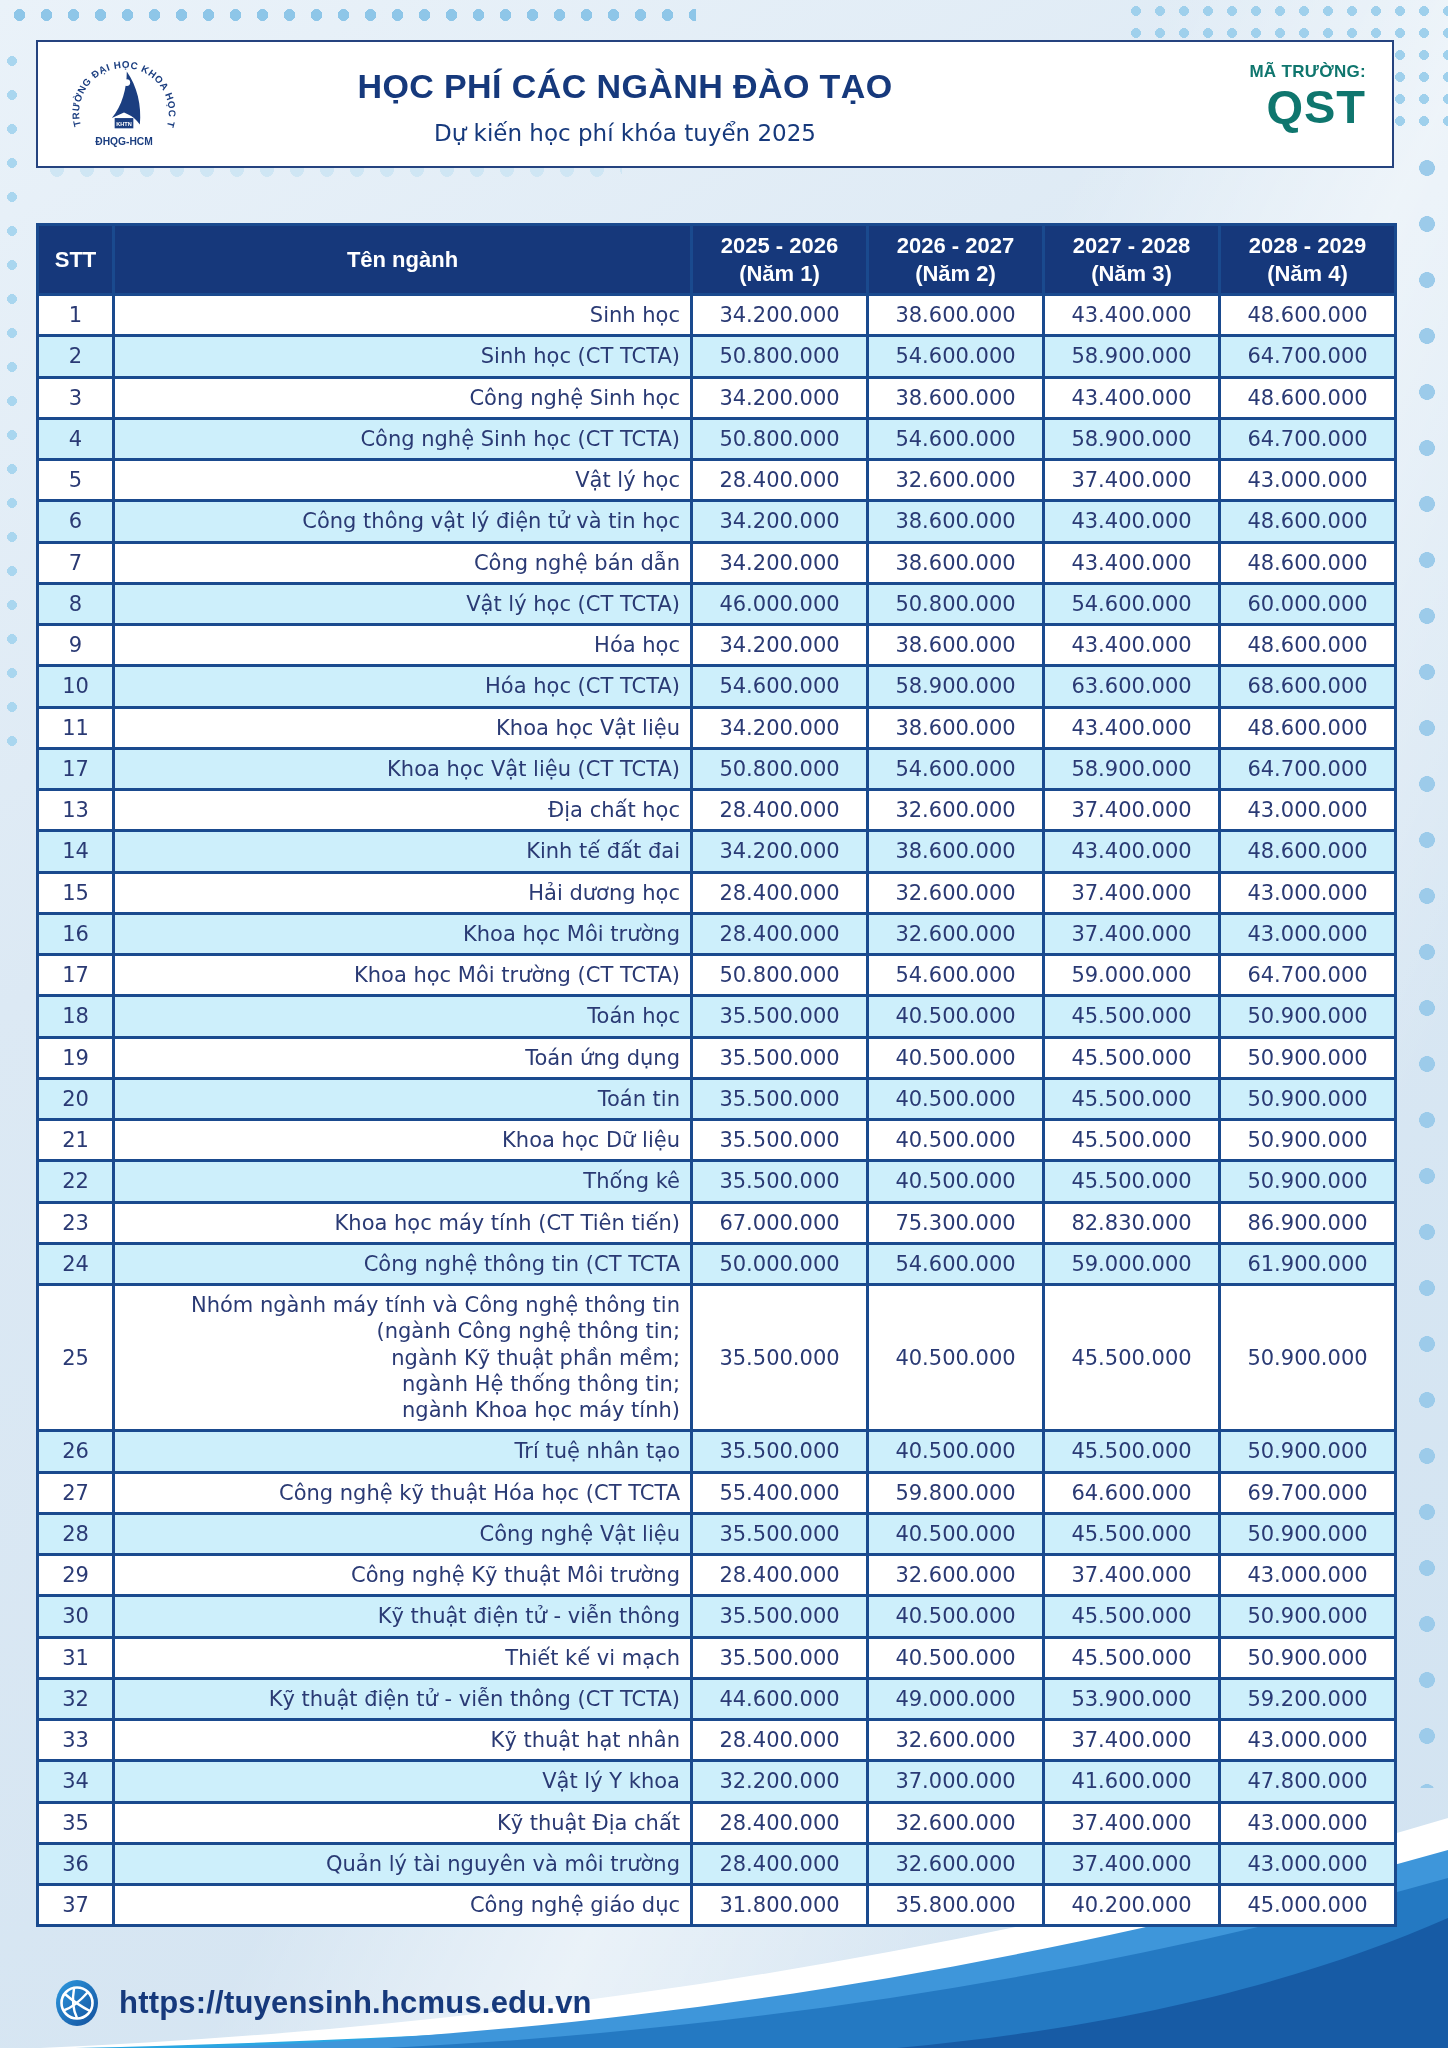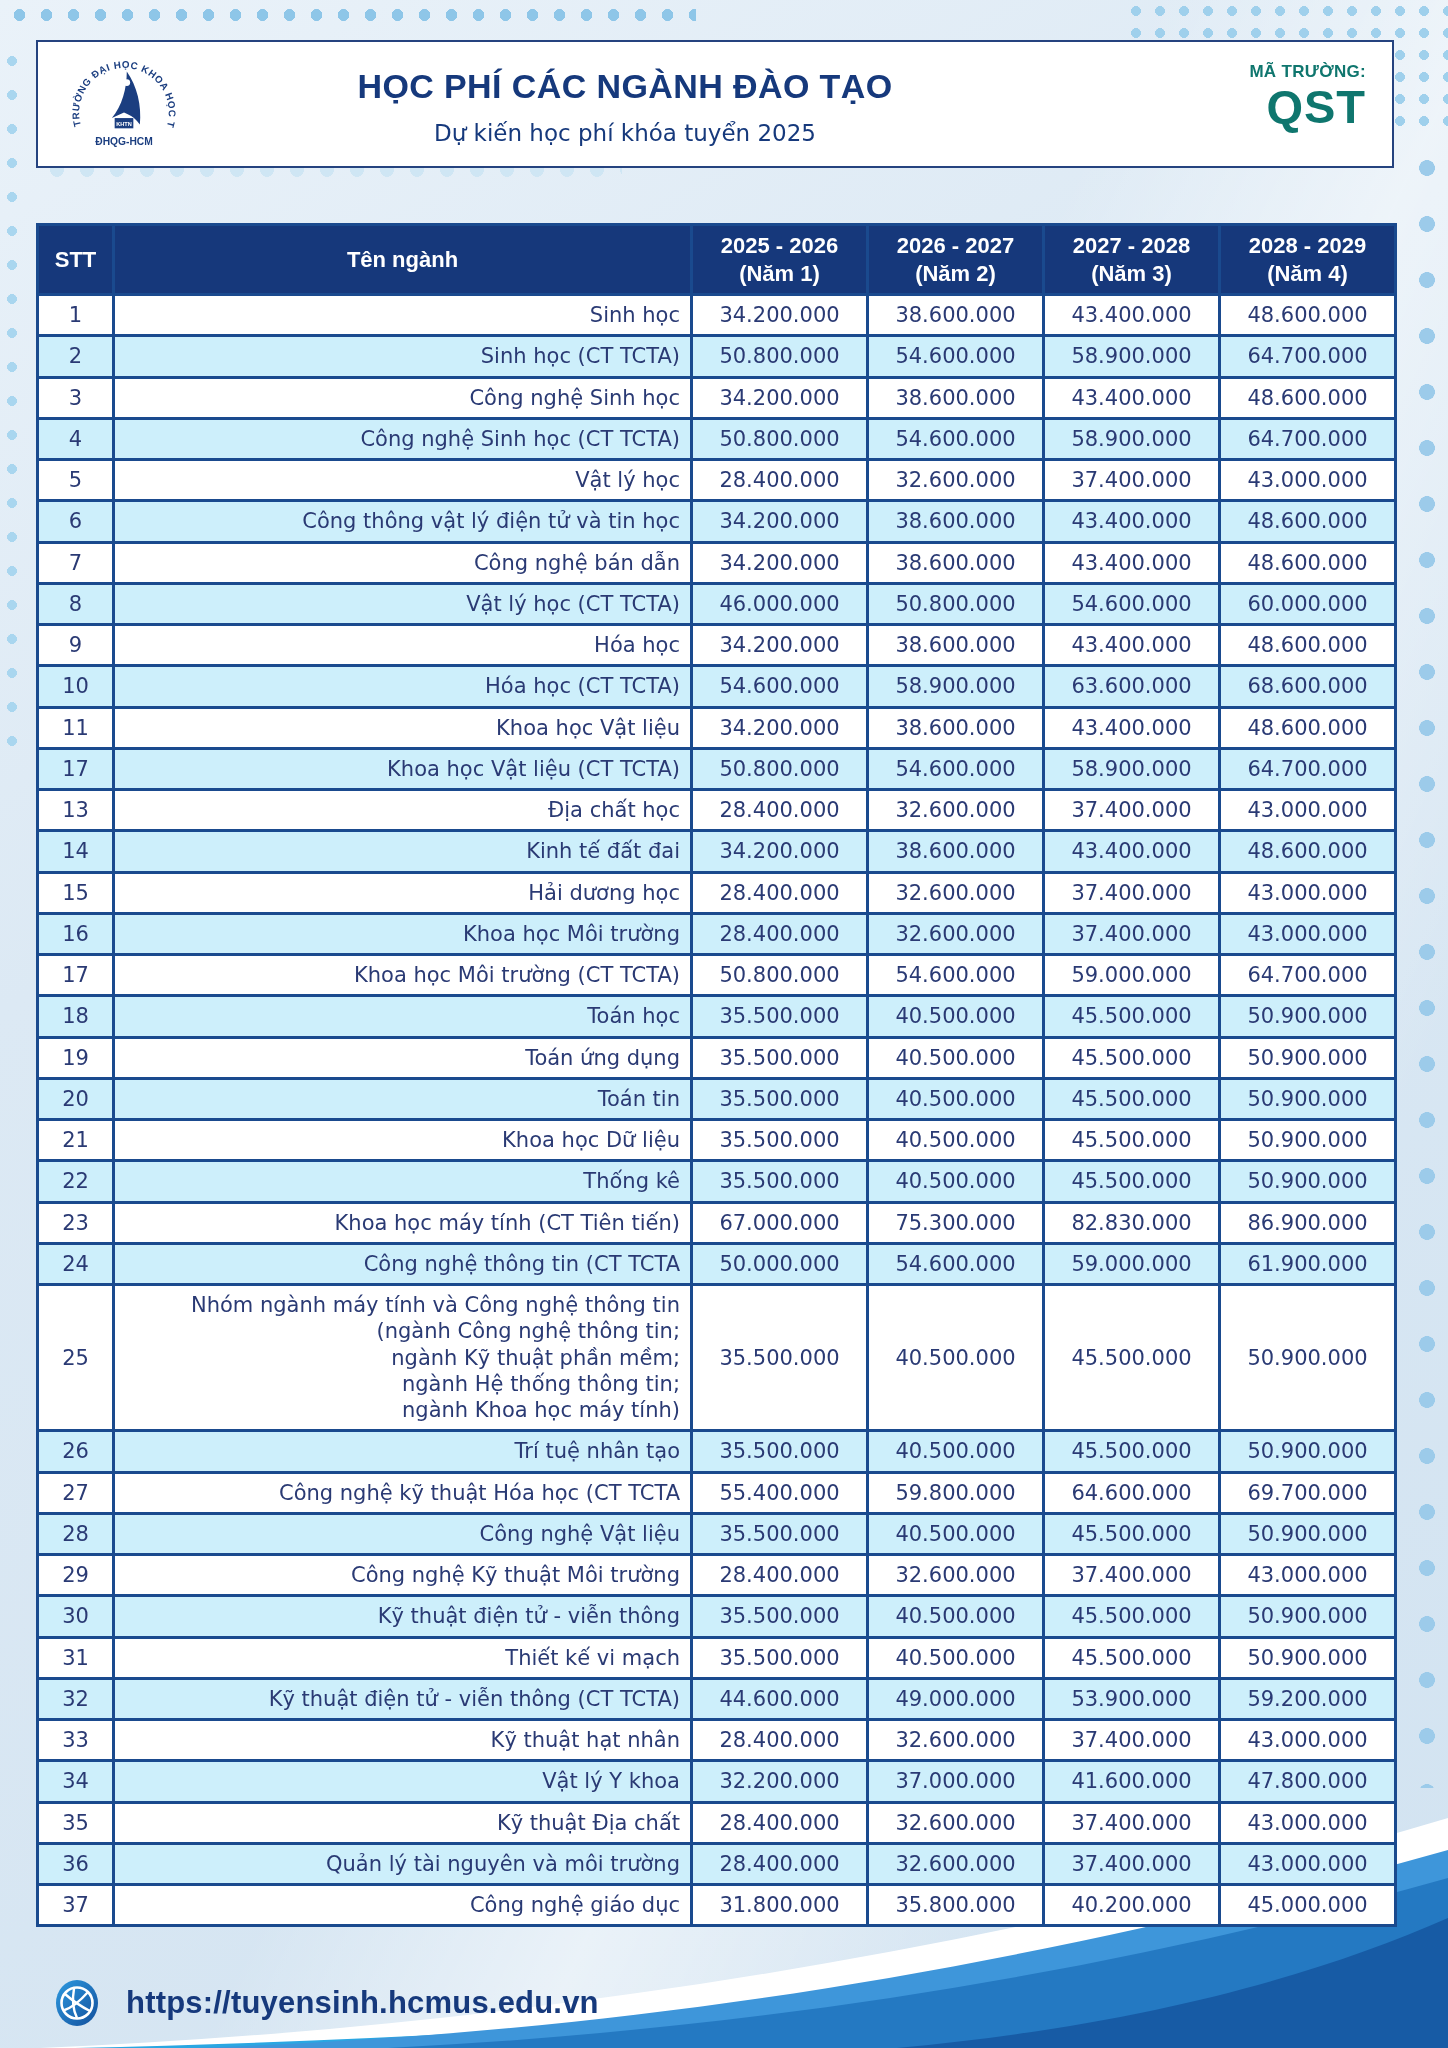--- a/index.html
+++ b/index.html
@@ -70,21 +70,21 @@
   .fee-table tbody td {
     height:40px; background:#ffffff; color:#2a3a74;
     font-size:21px; text-align:center; padding:0; line-height:1.25;
   }
   .fee-table tbody tr.alt td { background:#cdeffb; }
   .fee-table tbody td.name {
     text-align:right; padding:6px 10px 6px 22px; white-space:pre-line;
   }
 
   
-  .footer { position:absolute; left:52px; top:1978px; display:flex; align-items:center; gap:24px; z-index:3; }
+  .footer { position:absolute; left:52px; top:1978px; display:flex; align-items:center; gap:17px; z-index:3; }
   .footer-url {
     font-family:"Liberation Sans",sans-serif; font-weight:bold; font-size:31px;
     color:#16397c; text-decoration:none; letter-spacing:.2px;
   }
   .globe { width:50px; height:50px; display:block; }
 
   .wave { position:absolute; left:0; bottom:0; width:1448px; height:240px; z-index:1; display:block; }
 </style>
 </head>
 <body>

